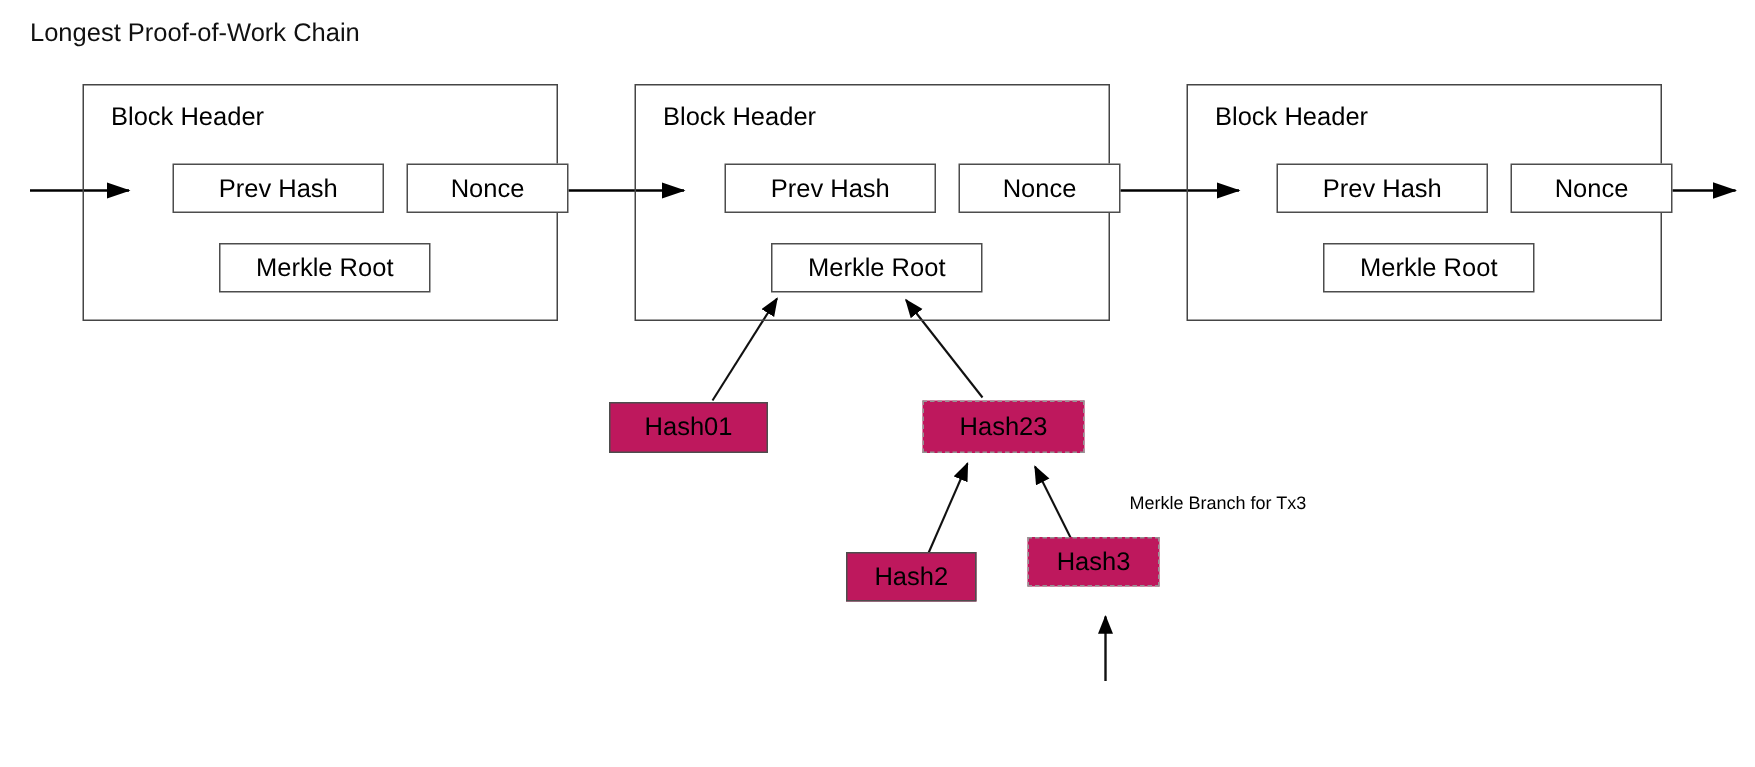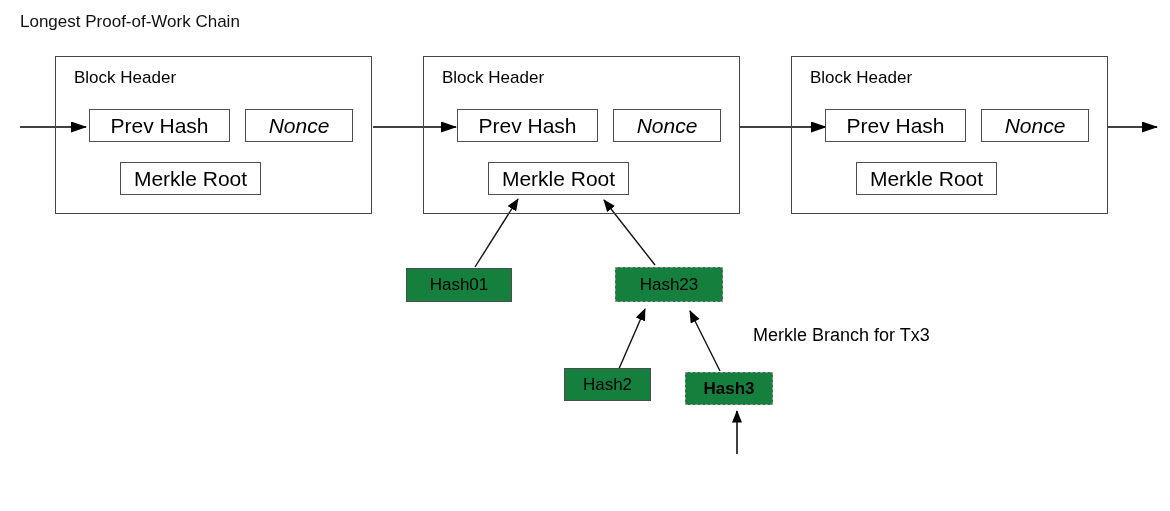--- a/index.html
+++ b/index.html
@@ -56,48 +56,49 @@
     white-space: nowrap;
   }
   .inner-box {
     position: absolute;
     border: 1.5px solid #4d4d4d;
     background: #ffffff;
     box-sizing: border-box;
     display: flex;
     align-items: center;
     justify-content: center;
-    font-size: 21px;
+    font-size: 17px;
     white-space: nowrap;
+    margin-left: 26px;
   }
   .prev-hash-box   { left: 33px;  top: 52px;  width: 141px; height: 33px; }
-  .nonce-box       { left: 189px; top: 52px;  width: 108px; height: 33px; font-style: italic; }
+  .nonce-box       { left: 189px; top: 52px;  width: 108px; height: 33px; }
   .merkle-root-box { left: 64px;  top: 105px; width: 141px; height: 33px; }
   .tree-node {
     position: absolute;
-    background: #15803d;
+    background: #be185d;
     box-sizing: border-box;
     display: flex;
     align-items: center;
     justify-content: center;
     font-size: 17px;
     white-space: nowrap;
   }
   .node-solid  { border: 1.5px solid #4d4d4d; }
   .node-dashed { border: 1px dashed #949494; text-align: center; }
   .node-hash01 { left: 406px; top: 268px; width: 106px; height: 34px; }
   .node-hash23 { left: 615px; top: 267px; width: 108px; height: 35px; }
   .node-hash2  { left: 564px; top: 368px; width: 87px;  height: 33px; }
-  .node-hash3  { left: 685px; top: 372px; width: 88px;  height: 33px; font-weight: bold; }
+  .node-hash3  { left: 685px; top: 358px; width: 88px;  height: 33px; }
   .node-tx3    { left: 703px; top: 460px; width: 71px;  height: 34px; }
   .branch-label {
     position: absolute;
     left: 753px;
     top: 325px;
-    font-size: 18px;
+    font-size: 12px;
     line-height: 21px;
     white-space: nowrap;
   }
 </style>
 </head>
 <body>
 
 <div class="canvas">
 
   <div class="title">Longest Proof-of-Work Chain</div>

